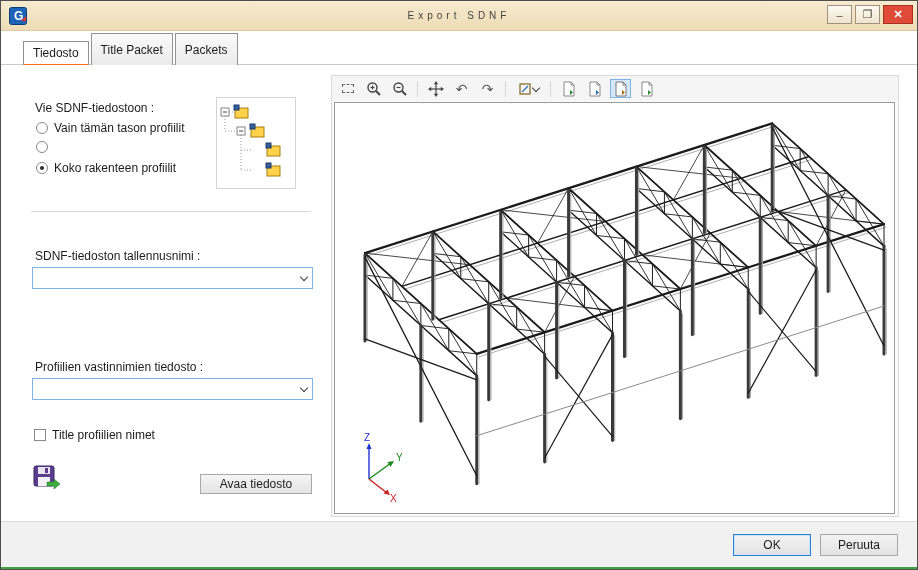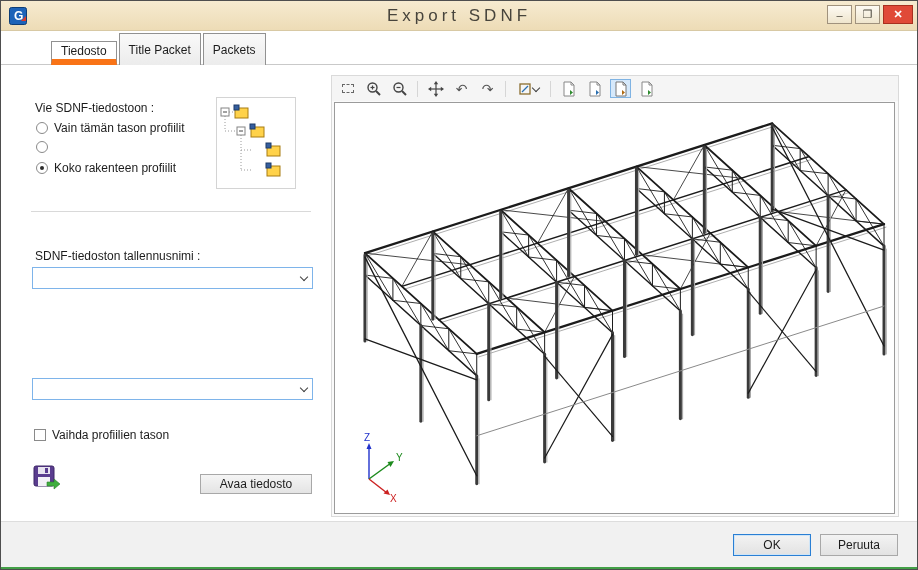--- a/index.html
+++ b/index.html
@@ -7,32 +7,32 @@
   .window{
     position:relative;width:918px;height:570px;background:#ffffff;
     border:1px solid #4e4e4e;overflow:hidden;
     font-family:"Liberation Sans",sans-serif;font-size:12px;color:#1c1c1c;
   }
   
   .titlebar{position:absolute;left:0;top:0;right:0;height:30px;
     background:linear-gradient(#f6ead0,#eddcb6);border-bottom:1px solid #d8c9a4;}
   .app-icon{position:absolute;left:8px;top:6px;width:18px;height:18px;}
   .title{position:absolute;left:0;right:0;top:0;height:45px;line-height:30px;text-align:center;
-    font-size:17px;letter-spacing:4px;color:#47443c;}
+    font-size:10px;letter-spacing:4px;color:#47443c;}
   .win-buttons{position:absolute;right:4px;top:4px;display:flex;gap:3px;}
   .wbtn{width:25px;height:19px;border:1px solid #a0927d;background:linear-gradient(#fdfaf3,#efe5cd);
     display:flex;align-items:center;justify-content:center;font-size:11px;color:#4a463c;cursor:default;}
   .wbtn.close{width:30px;background:#e04a38;border-color:#a8301f;color:#fff;font-weight:bold;}
   
   .tabstrip{position:absolute;left:0;top:40px;right:0;height:24px;display:flex;align-items:flex-end;
     padding-left:22px;border-bottom:1px solid #c9c9c9;background:#fff;}
   .tab{height:32px;padding:0 9px;margin-right:2px;display:flex;align-items:center;
     border:1px solid #919191;border-bottom:none;background:linear-gradient(#f9f9f9,#ececec);
     position:relative;top:1px;cursor:default;white-space:nowrap;}
-  .tab.active{height:24px;background:#fff;border-bottom:6px solid #f97316;z-index:2;margin-left:28px;}
+  .tab.active{height:24px;background:#fff;border-bottom:1px solid #f97316;z-index:2;}
   
   .left{position:absolute;left:0;top:64px;width:330px;height:457px;background:#fff;}
   .lbl{position:absolute;left:34px;white-space:nowrap;}
   .radio-row{position:absolute;left:35px;display:flex;align-items:center;gap:6px;white-space:nowrap;}
   .radio{width:12px;height:12px;border:1px solid #8a8a8a;border-radius:50%;background:#fff;position:relative;flex:0 0 auto;}
   .radio.on::after{content:"";position:absolute;left:3px;top:3px;width:4px;height:4px;border-radius:50%;background:#2c2c2c;}
   .checkbox{width:12px;height:12px;border:1px solid #8a8a8a;background:#fff;flex:0 0 auto;}
   .tree-box{position:absolute;left:215px;top:32px;width:80px;height:92px;background:#fff;border:1px solid #d4d4d4;}
   .hsep{position:absolute;left:30px;width:280px;height:1px;background:#d9d9d9;}
   .combo{position:absolute;left:31px;width:281px;height:22px;border:1px solid #7eb4ea;background:#fff;}
@@ -147,30 +147,31 @@
     <div class="hsep" style="top:146px;"></div>
 
     <div class="lbl" style="top:184px;">SDNF-tiedoston tallennusnimi :</div>
     <div class="combo" style="top:202px;">
       <input value="" style="">
       <span class="dd">
           <span class="chev"></span>
         </span>
     </div>
 
+    <div class="lbl" style="top:295px;">Profiilien vastinnimien tiedosto :</div>
     <div class="combo" style="top:313px;">
       <input value="" style="">
       <span class="dd">
           <span class="chev"></span>
         </span>
     </div>
 
     <div class="check-row" style="top:363px;">
       <span class="checkbox"></span>
-      <span>Vaihda profiilien tason</span>
+      <span>Title profiilien nimet</span>
     </div>
     <div class="sbtn" style="top:361px;margin-top:48px;">Avaa tiedosto</div>
 
     <svg class="save-icon" viewBox="0 0 28 26">
       <rect x="1" y="1" width="20" height="20" rx="2" fill="#5a3d8f" stroke="#3c2766"></rect>
       <rect x="5" y="2" width="12" height="7" fill="#e8e4f0"></rect>
       <rect x="12" y="3" width="3" height="5" fill="#5a3d8f"></rect>
       <rect x="5" y="12" width="12" height="9" fill="#f3f1f7"></rect>
       <polygon points="14,17 21,17 21,14 27,19 21,24 21,21 14,21" fill="#3fae3f" stroke="#2c7d2c" stroke-width="0.6"></polygon>
     </svg>

